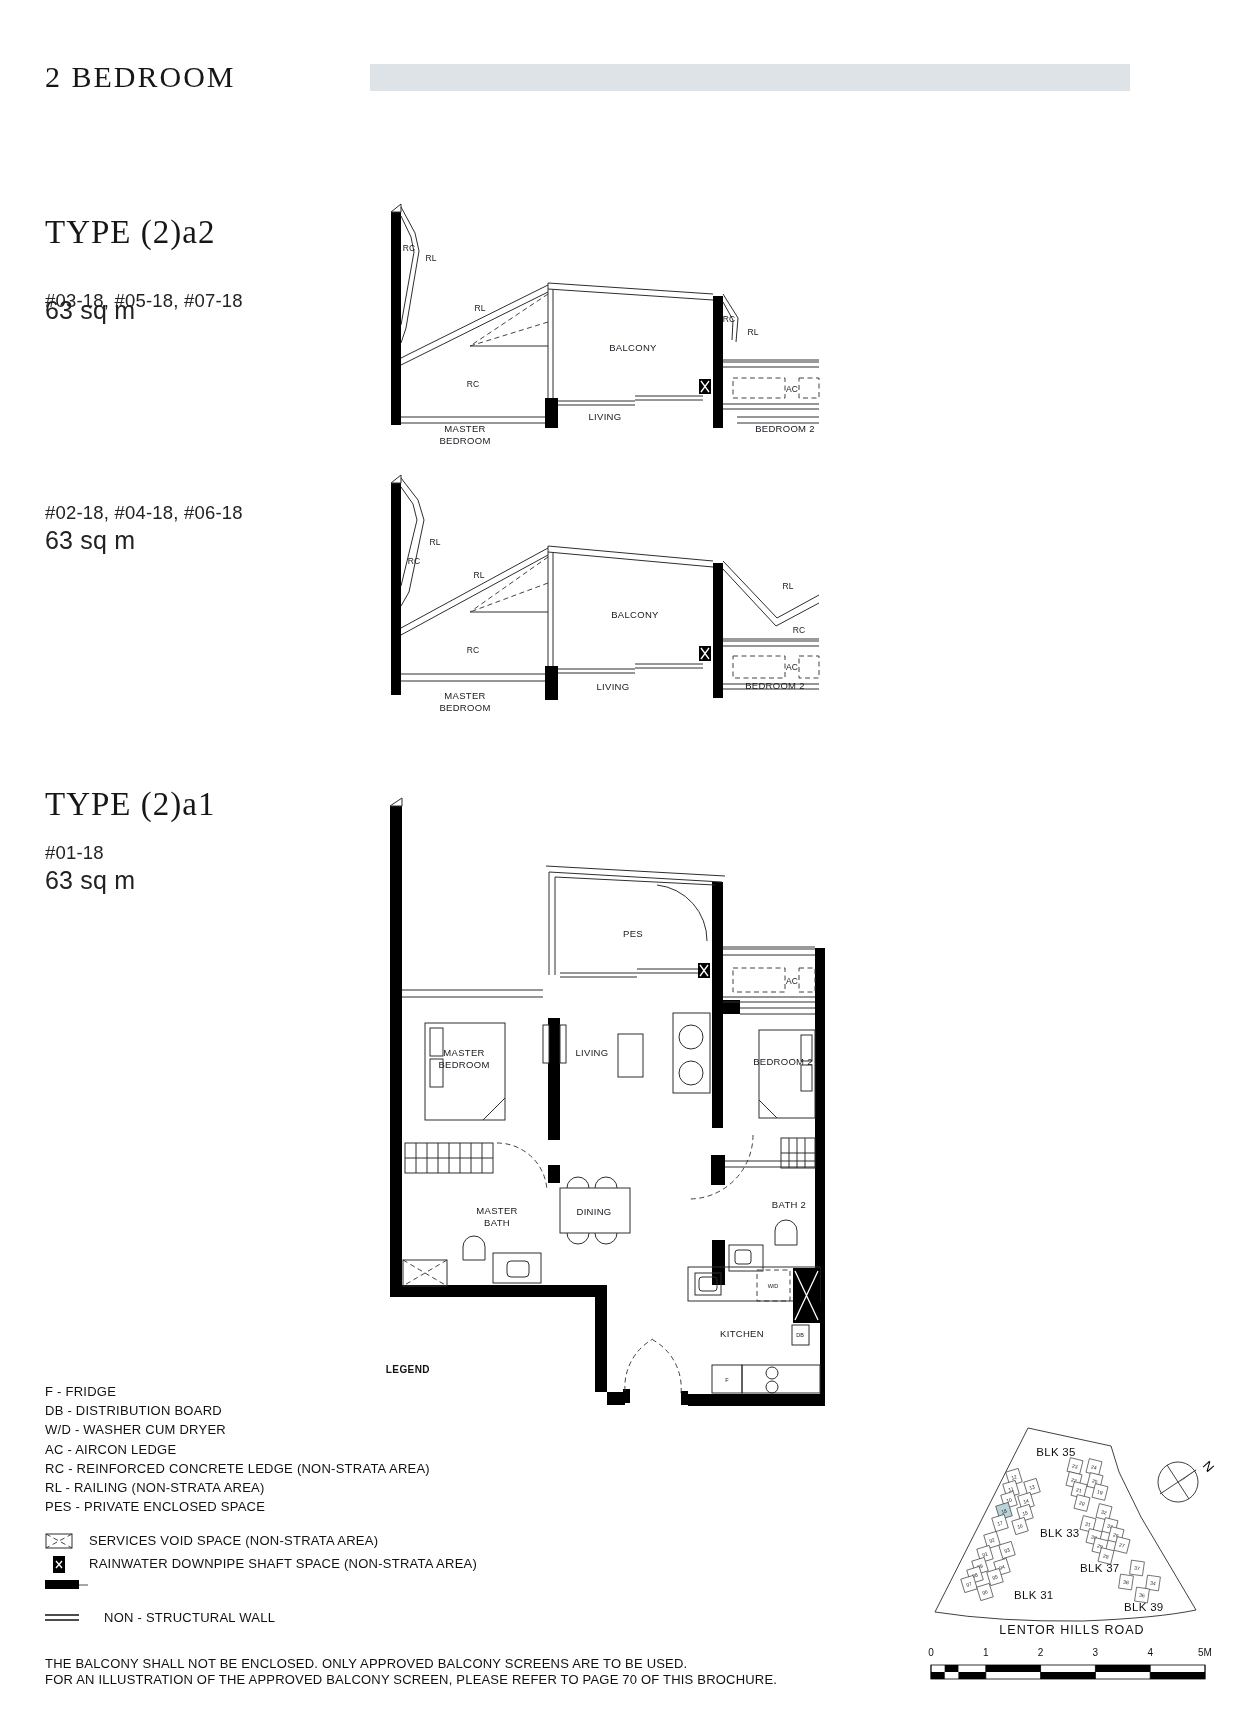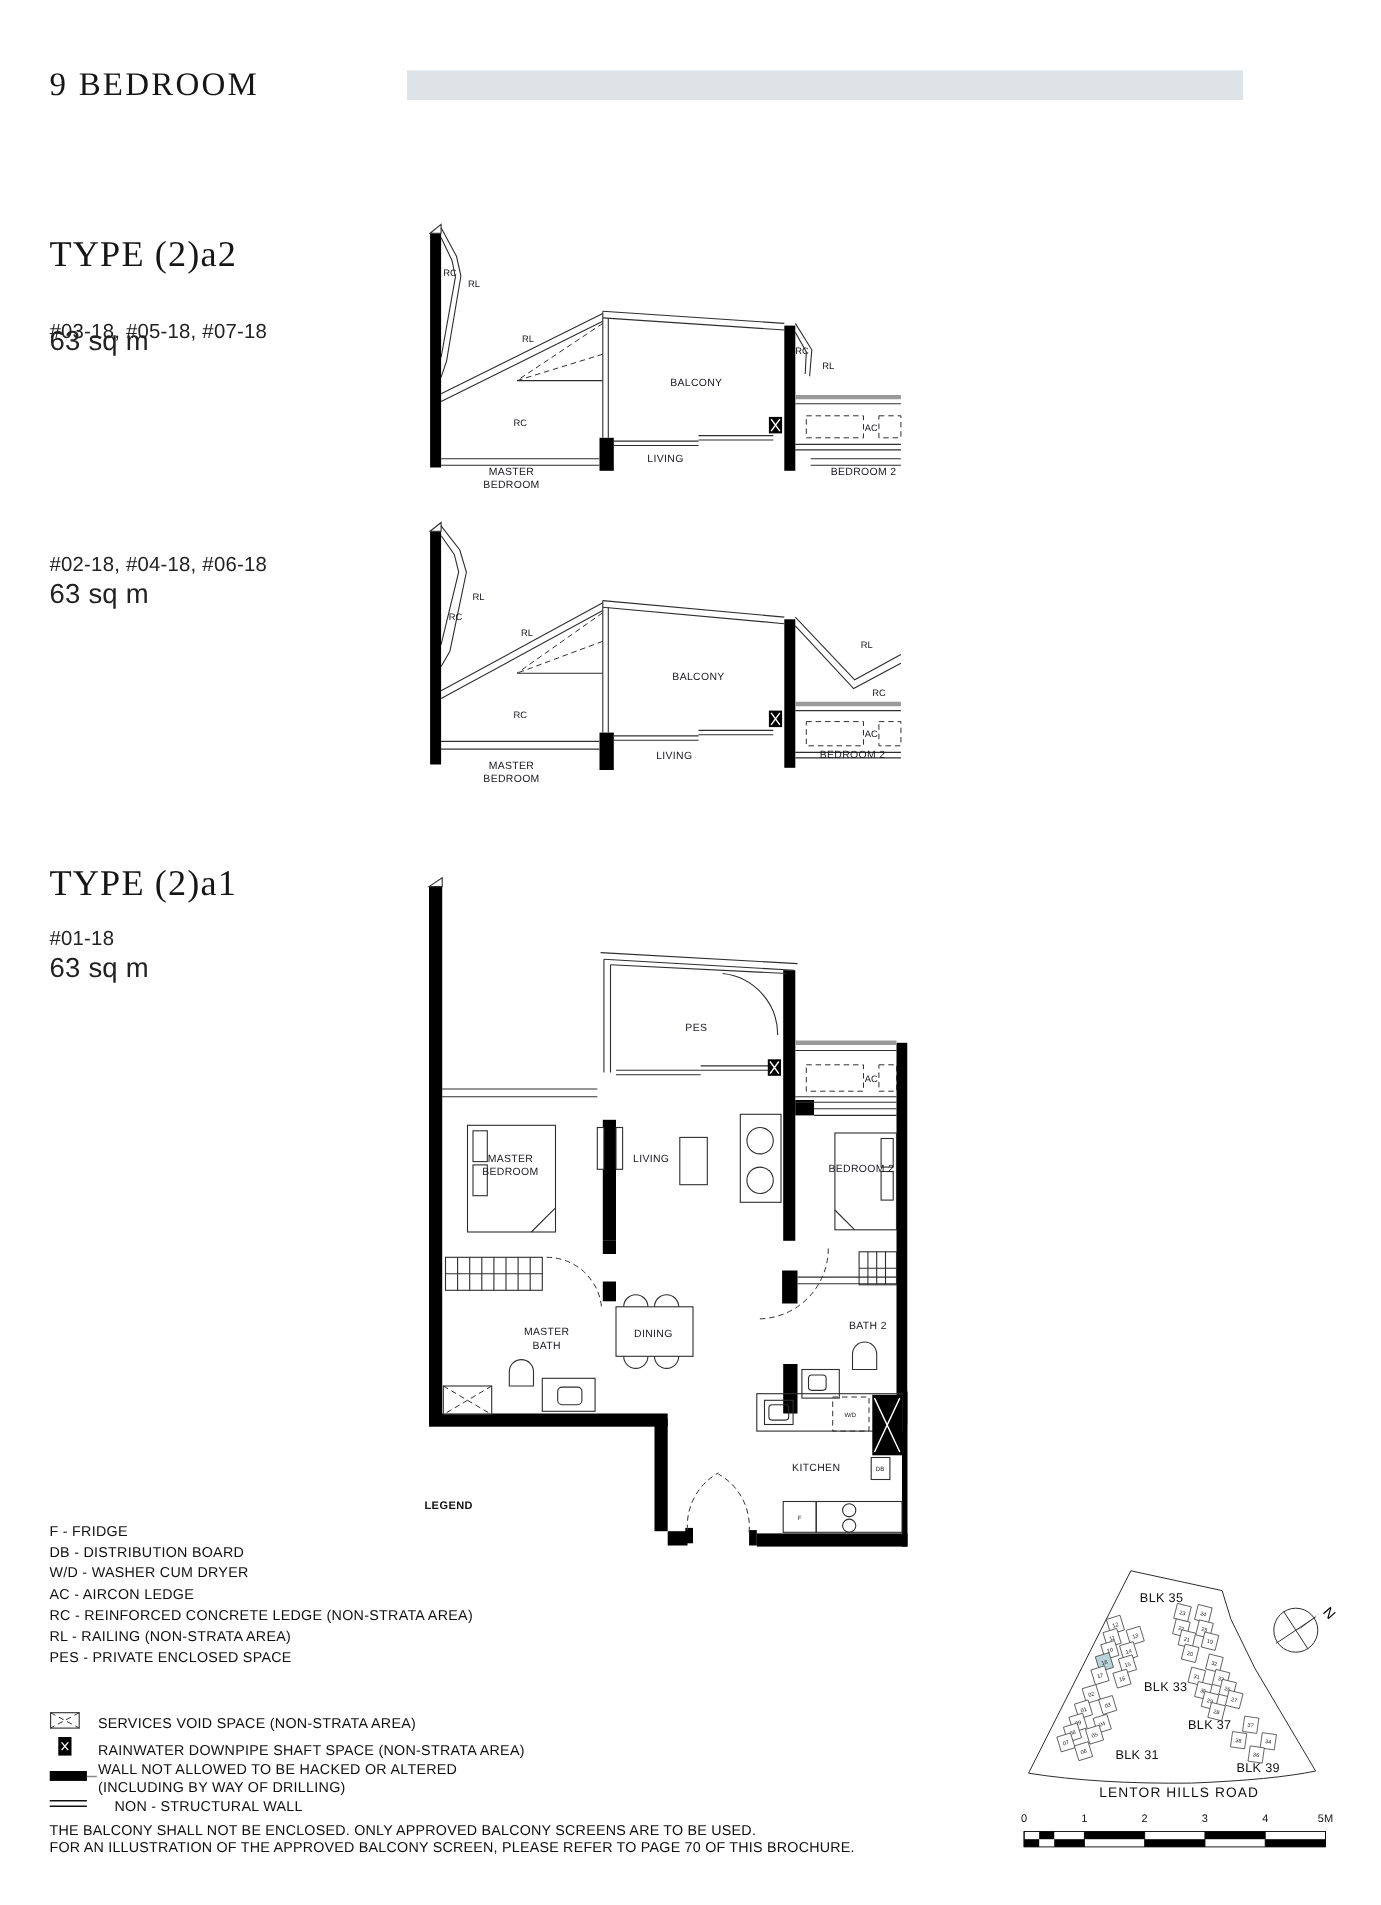--- a/index.html
+++ b/index.html
@@ -6,21 +6,21 @@
   #page{position:relative;width:1255px;height:1732px;background:#ffffff;overflow:hidden;
         font-family:"Liberation Sans",sans-serif;color:#141414;}
   .abs{position:absolute;}
   .h-title{font-family:"Liberation Serif",serif;font-size:30px;letter-spacing:2px;color:#161616;}
   .accent-bar{position:absolute;left:370px;top:64px;width:760px;height:27px;background:#dde3e6;}
   .type-title{font-family:"Liberation Serif",serif;font-size:33px;letter-spacing:1px;color:#161616;}
   .units-line{font-size:18.5px;letter-spacing:.2px;color:#222;}
   .area-line{font-size:25px;letter-spacing:.2px;color:#222;}
   .legend-title{font-size:10px;font-weight:bold;letter-spacing:.4px;color:#111;text-align:right;}
   .legend-item{font-size:13px;letter-spacing:.25px;color:#111;line-height:19.2px;}
-  .sym-row{position:absolute;left:45px;display:flex;align-items:center;margin-top:23px;}
+  .sym-row{position:absolute;left:45px;display:flex;align-items:flex-start;}
   .sym-icon{width:44px;flex:0 0 44px;}
   .sym-text{font-size:13px;letter-spacing:.25px;color:#111;line-height:16px;}
   .disclaimer{font-size:13px;letter-spacing:.2px;color:#101010;line-height:16px;}
   svg text{font-family:"Liberation Sans",sans-serif;}
   .plan{position:absolute;}
   .w{fill:#000;stroke:none;}
   .ln{fill:none;stroke:#2e2e2e;stroke-width:1;}
   .lnw{fill:#fff;stroke:#2e2e2e;stroke-width:1;}
   .gr{fill:none;stroke:#9a9a9a;stroke-width:4;}
   .dsh{fill:none;stroke:#2e2e2e;stroke-width:.9;stroke-dasharray:5 3.5;}
@@ -34,21 +34,21 @@
   .blk{font-size:11.5px;fill:#111;letter-spacing:.3px;}
   .road{font-size:12.5px;fill:#111;letter-spacing:1px;text-anchor:middle;}
   .tick{font-size:10px;fill:#111;text-anchor:middle;}
   .sb{stroke:#000;stroke-width:.8;}
 </style>
 </head>
 <body>
 
 <div id="page">
 
-  <div class="abs h-title" style="left:45px;top:60px;">9 BEDROOM</div>
+  <div class="abs h-title" style="left:45px;top:60px;">2 BEDROOM</div>
   <div class="accent-bar" style="background: rgb(221, 227, 230);"></div>
 
   <div class="abs type-title" style="left:45px;top:214px;">TYPE (2)a2</div>
   <div class="abs units-line" style="left:45px;top:290px;">#03-18, #05-18, #07-18</div>
   <div class="abs area-line" style="left:45px;top:296px;">63 sq m</div>
 
   <svg class="plan" style="left:385px;top:195px;" width="440" height="255" viewBox="0 0 440 255">
     <g>
       <rect class="w" x="6" y="17" width="10" height="213"></rect>
       <path class="lnw" d="M6,17 L16,9 L16,17 Z"></path>
@@ -339,24 +339,20 @@
     </span>
     <span class="sym-text">RAINWATER DOWNPIPE SHAFT SPACE (NON-STRATA AREA)</span>
   </div>
   <div class="sym-row" style="top:1578px;">
     <span class="sym-icon">
       <svg width="44" height="14" viewBox="0 0 44 14">
           <rect x="0" y="2" width="34" height="9" fill="#000"></rect>
           <line x1="34" y1="7" x2="43" y2="7" stroke="#8a8a8a" stroke-width="1.5"></line>
         </svg>
     </span>
-    <span class="sym-text">
-      <div>WALL NOT ALLOWED TO BE HACKED OR ALTERED</div>
-      <div>(INCLUDING BY WAY OF DRILLING)</div>
-    </span>
   </div>
   <div class="sym-row" style="top:1610px;gap:15px;">
     <span class="sym-icon">
       <svg width="44" height="12" viewBox="0 0 44 12">
           <line x1="0" y1="3" x2="34" y2="3" stroke="#111" stroke-width="1.5"></line>
           <line x1="0" y1="8" x2="34" y2="8" stroke="#111" stroke-width="1.5"></line>
         </svg>
     </span>
     <span class="sym-text">NON - STRUCTURAL WALL</span>
   </div>

